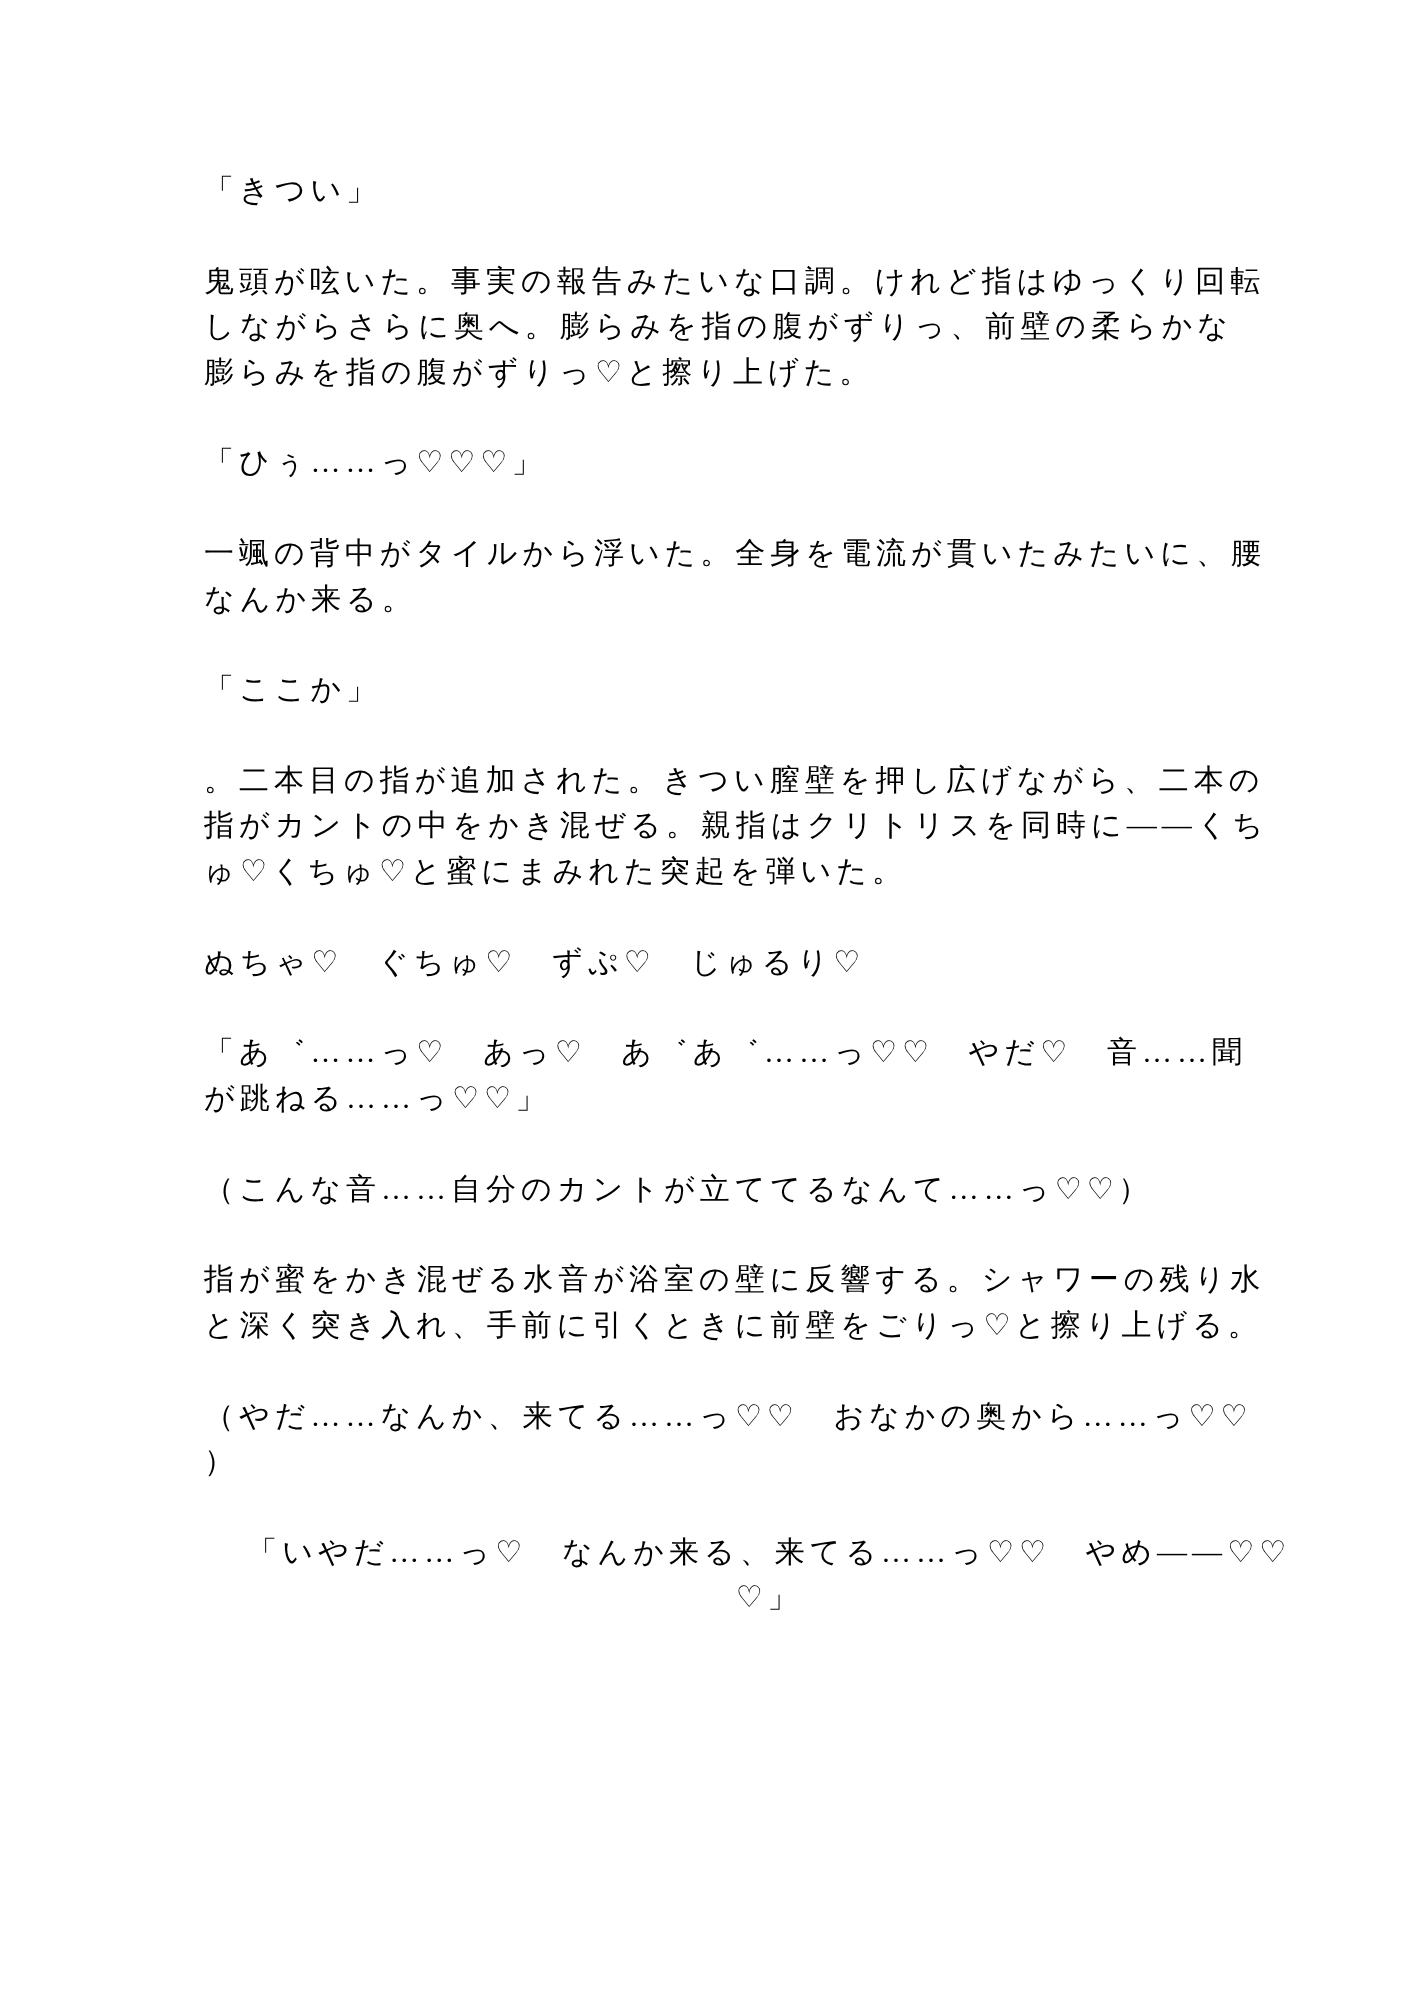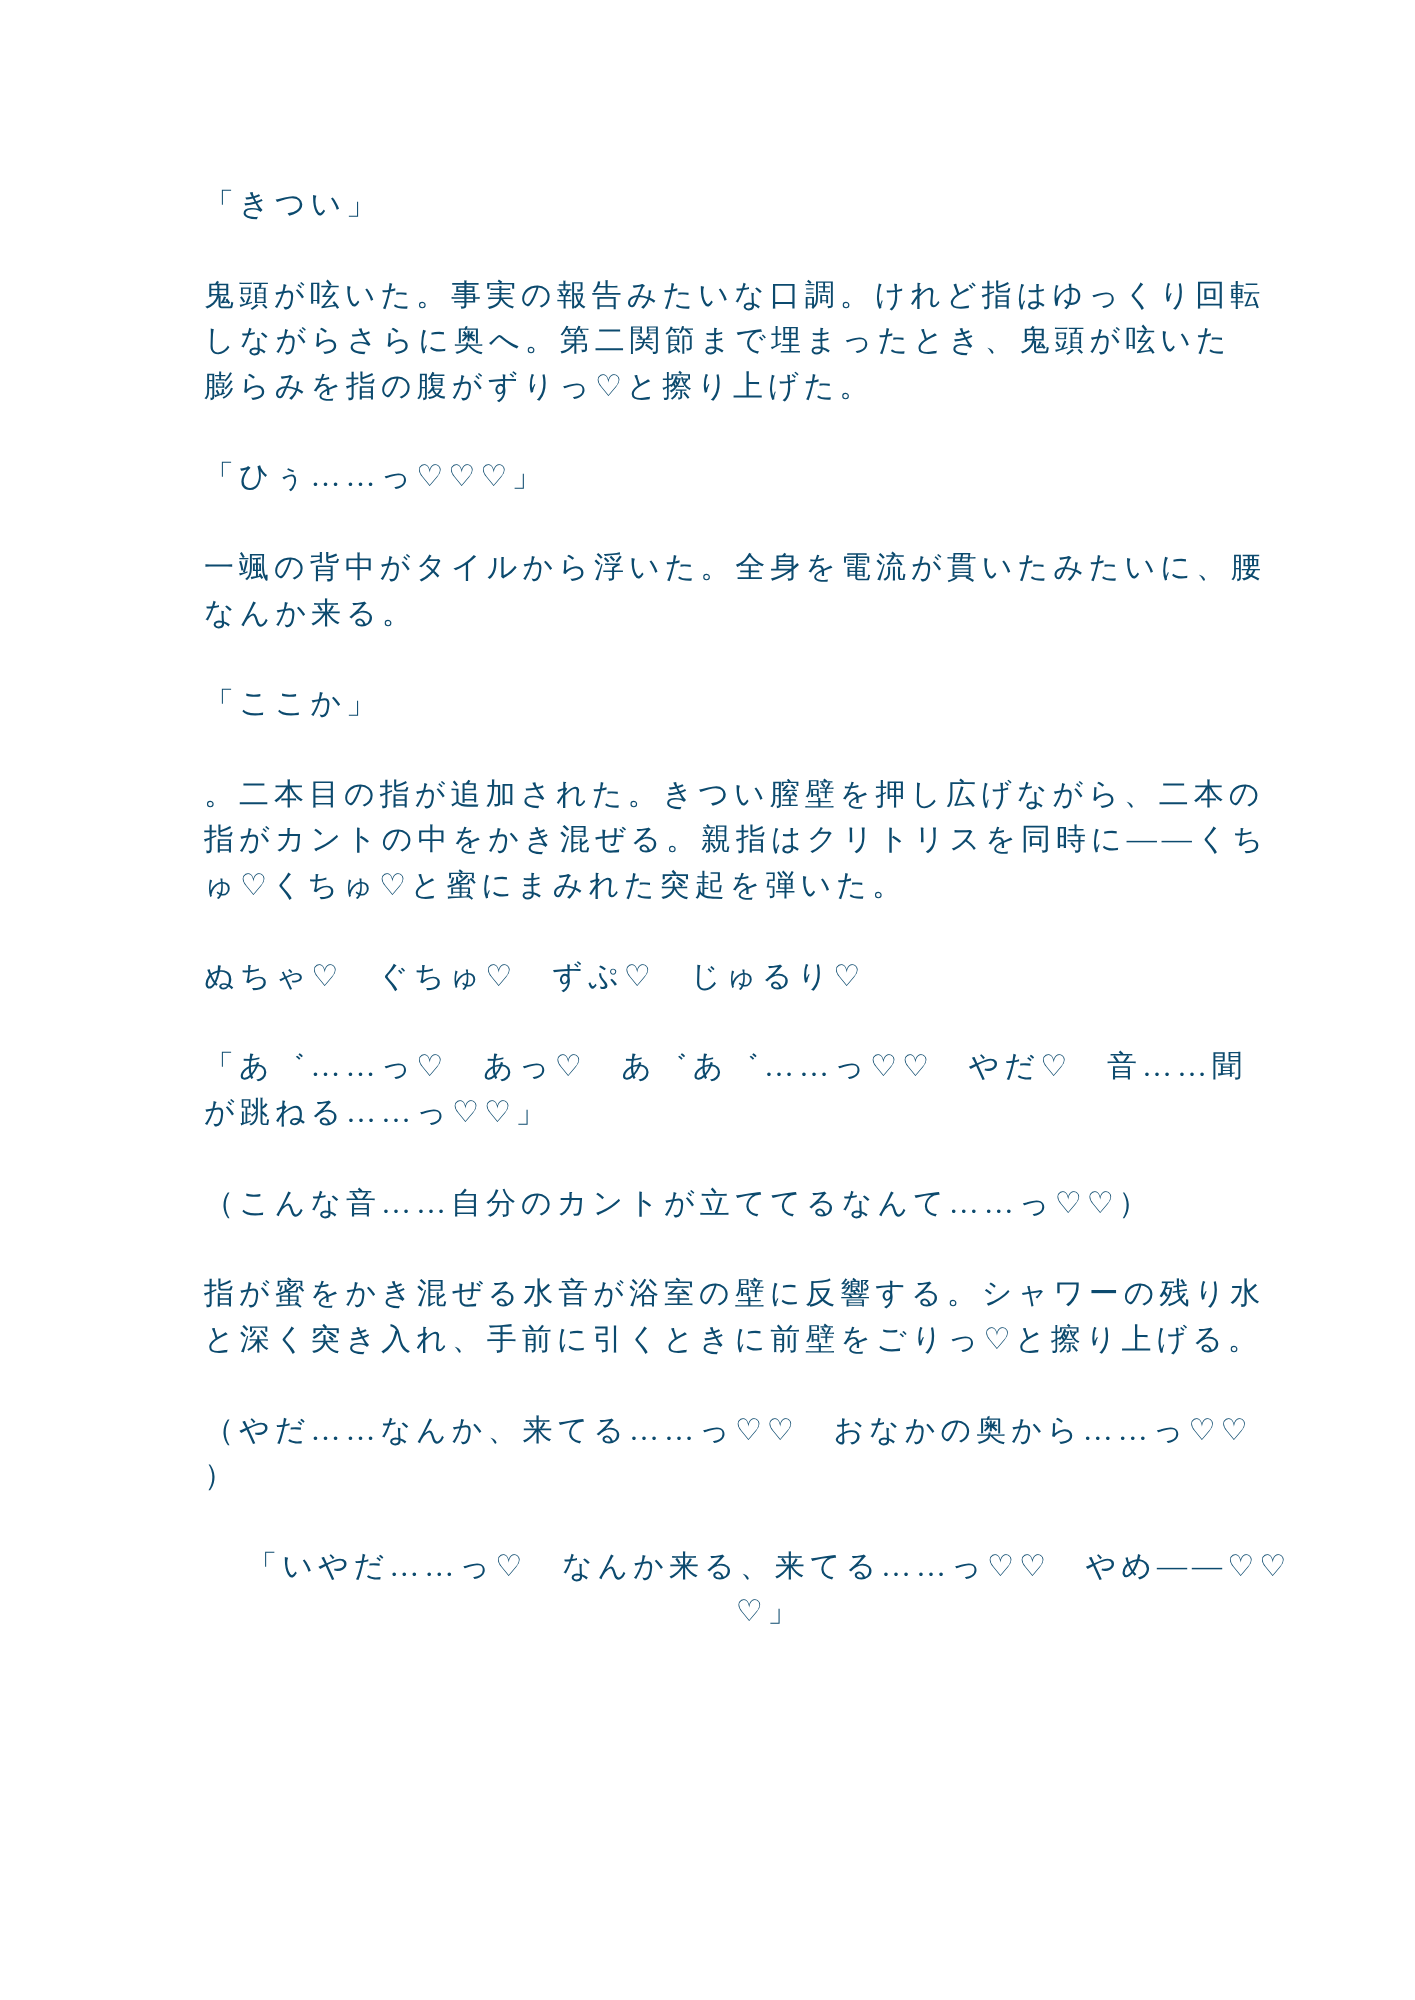--- a/index.html
+++ b/index.html
@@ -16,26 +16,25 @@
   .page {
     position: absolute;
     inset: 0;
     background: #ffffff;
   }
   .story-text {
     position: absolute;
     left: 204px;
     top: 167px;
     width: 1130px;
-    color: #0c4a6e;
+    color: #000000;
     font-family: "Liberation Serif", "DejaVu Serif", serif;
     font-size: 30px;
     letter-spacing: 5px;
     font-weight: 400;
-    margin-top: 14px;
   }
   .story-text p {
     margin: 0 0 45.4px 0;
     padding: 0;
   }
   .story-text p:last-child {
     margin-bottom: 0;
     text-align: center;
   }
   .line {
@@ -50,21 +49,21 @@
 
 <div class="page">
   <article class="story-text">
 
     <p>
       <span class="line">「きつい」</span>
     </p>
 
     <p>
       <span class="line">鬼頭が呟いた。事実の報告みたいな口調。けれど指はゆっくり回転</span>
-      <span class="line">しながらさらに奥へ。第二関節まで埋まったとき、鬼頭が呟いた</span>
+      <span class="line">しながらさらに奥へ。膨らみを指の腹がずりっ、前壁の柔らかな</span>
       <span class="line">膨らみを指の腹がずりっ♡と擦り上げた。</span>
     </p>
 
     <p>
       <span class="line">「ひぅ……っ♡♡♡」</span>
     </p>
 
     <p>
       <span class="line">一颯の背中がタイルから浮いた。全身を電流が貫いたみたいに、腰</span>
       <span class="line">なんか来る。</span>

